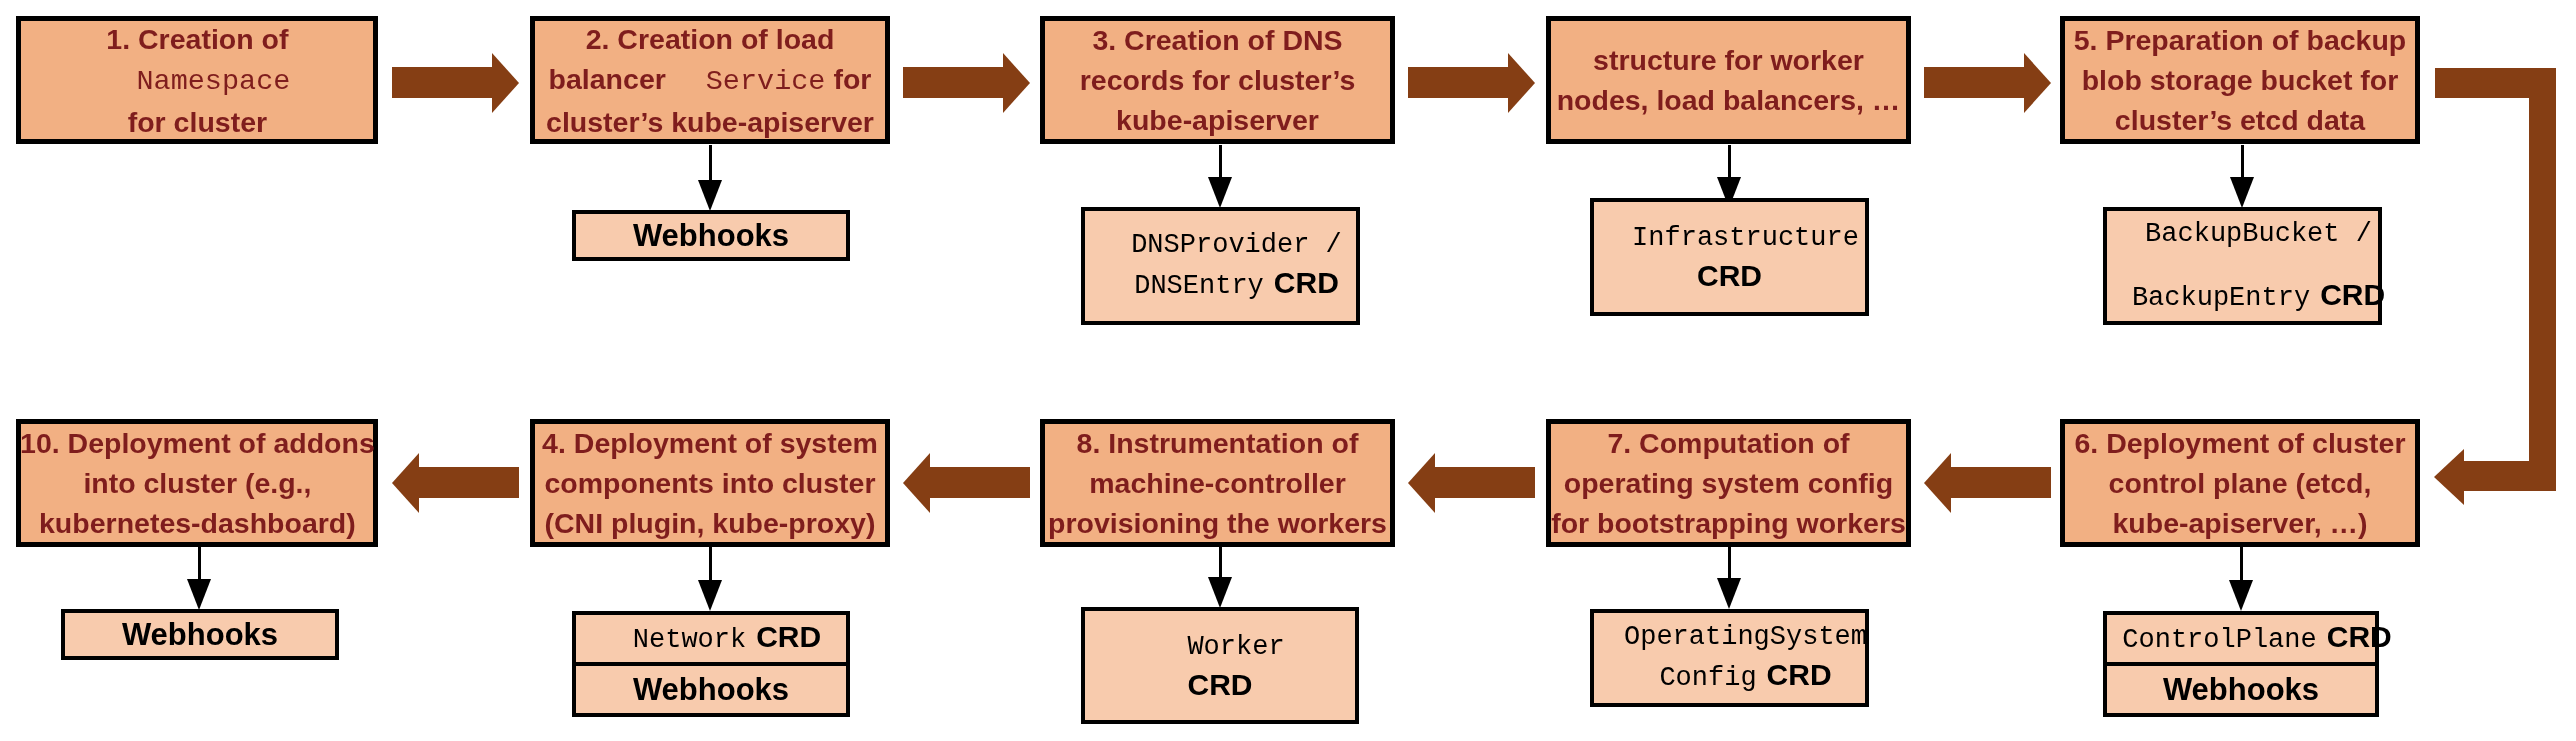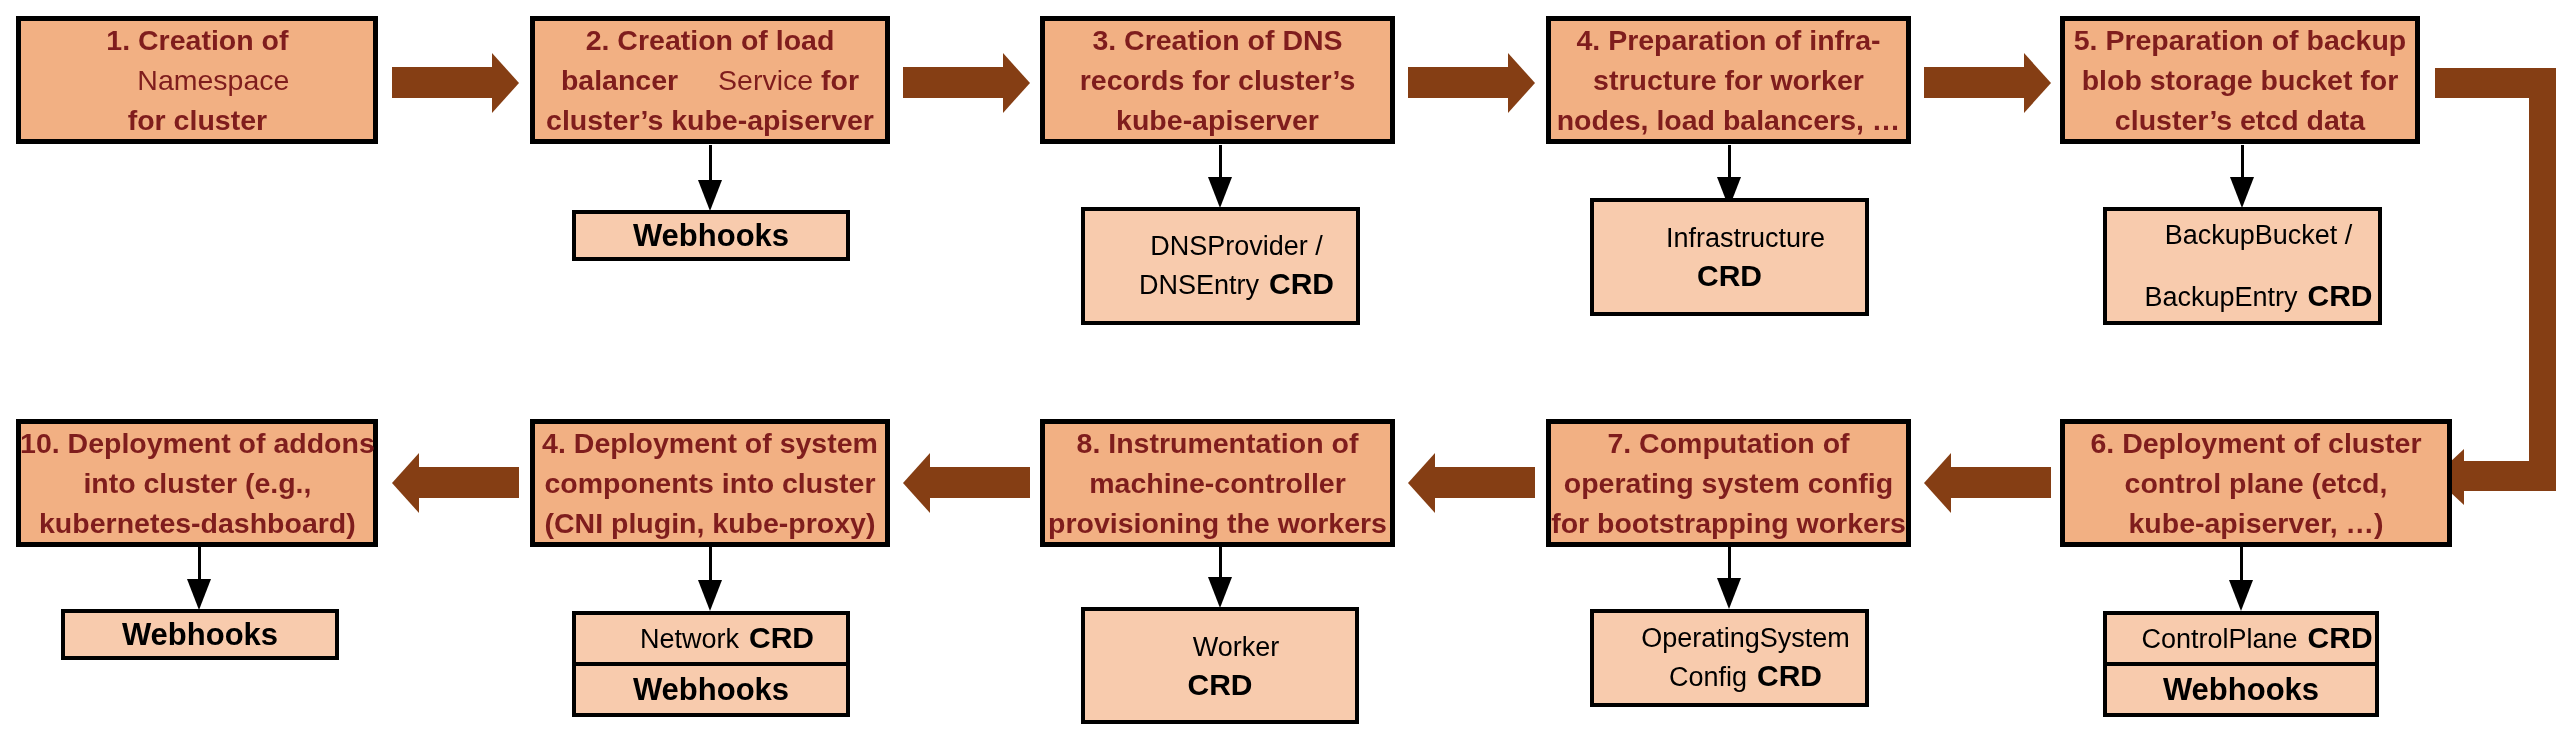--- a/index.html
+++ b/index.html
@@ -6,21 +6,21 @@
   #canvas{position:relative;width:2576px;height:742px;background:#ffffff;overflow:hidden;
           font-family:"Liberation Sans", sans-serif;}
 
   
   .main-box{position:absolute;height:128px;box-sizing:border-box;
             background:var(--main-fill);border:5px solid var(--border);
             display:flex;flex-direction:column;justify-content:center;align-items:center;
             font-weight:bold;font-size:28.5px;line-height:40px;color:#7f1d1d;}
   .tline{white-space:nowrap;text-align:center;}
   .tline span:empty{display:none;}
-  .mono{font-family:Liberation Sans, sans-serif;font-weight:normal;margin-left:32px;}
+  .mono{font-family:Liberation Mono, monospace;font-weight:normal;margin-left:32px;}
 
   
   .sub-box{position:absolute;box-sizing:border-box;background:var(--sub-fill);
            border:4.3px solid var(--border);display:flex;flex-direction:column;
            justify-content:center;align-items:center;color:#000;}
   .cline{display:flex;justify-content:center;align-items:baseline;gap:10px;
          font-family:"DejaVu Sans Mono", monospace;font-size:27px;line-height:37px;white-space:nowrap;}
   .cline span:empty{display:none;}
   .crd{font-family:"Liberation Sans", sans-serif;font-weight:bold;font-size:30px;}
   .wh{font-family:"Liberation Sans", sans-serif;font-weight:bold;font-size:31px;}
@@ -112,21 +112,20 @@
         <span class="crd">CRD</span>
       </div>
   </div>
 
   <div class="h-arrow right" style="left:1408px;top:53px;">
     <i class="body"></i>
       <i class="head"></i>
   </div>
 
   <div class="main-box" style="left:1546px;top:16.4px;width:365px;">
-    <div class="tline"><span>4. Preparation of infra-</span></div>
     <div class="tline"><span>structure for worker</span></div>
     <div class="tline"><span>nodes, load balancers, …</span></div>
   </div>
 
   <div class="vconn" style="left:1717px;top:145px;height:63px;">
       <i class="vline"></i>
       <i class="vhead"></i>
     </div>
 
   <div class="sub-box" style="left:1590px;top:198px;width:279px;height:118px;">
@@ -164,21 +163,21 @@
       </div>
   </div>
 
   <div>
     <i class="ebar" style="left:2435px;top:68px;width:121px;height:30px;"></i>
     <i class="ebar" style="left:2529px;top:68px;width:27px;height:423px;"></i>
     <i class="ebar" style="left:2464px;top:461px;width:66px;height:30px;"></i>
     <i class="e-head" style="left:2434px;top:449px;"></i>
   </div>
 
-  <div class="main-box" style="left:2060px;top:419px;width:392px;">
+  <div class="main-box" style="left:2060px;top:419px;width:360px;">
     <div class="tline"><span>6. Deployment of cluster</span></div>
     <div class="tline"><span>control plane (etcd,</span></div>
     <div class="tline"><span>kube-apiserver, …)</span></div>
   </div>
 
   <div class="vconn" style="left:2229px;top:547px;height:64px;">
       <i class="vline"></i>
       <i class="vhead"></i>
     </div>
 

